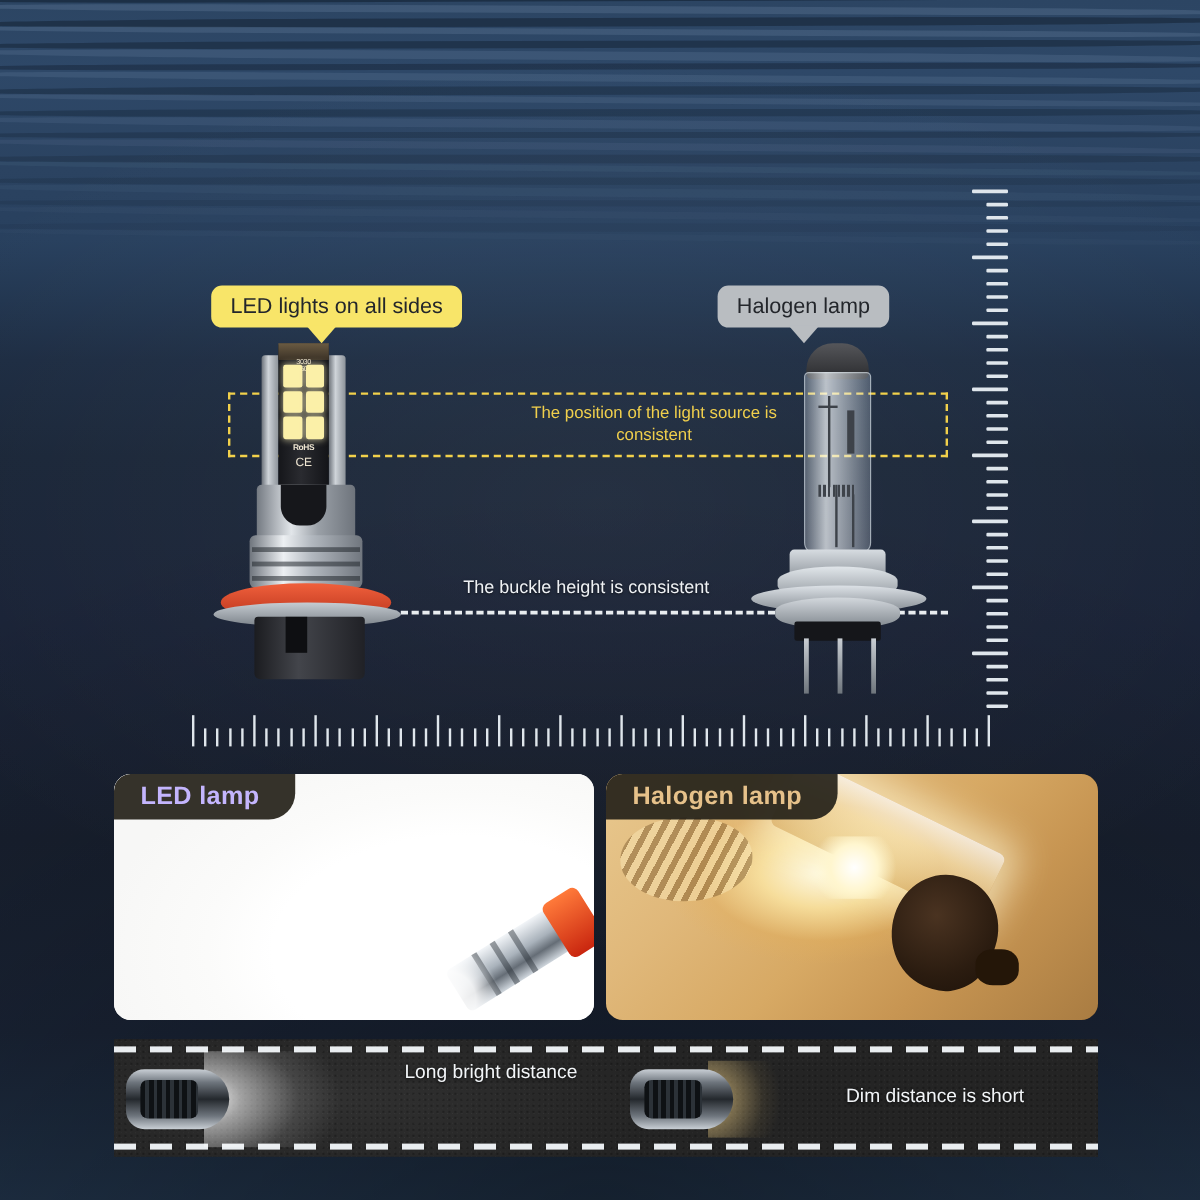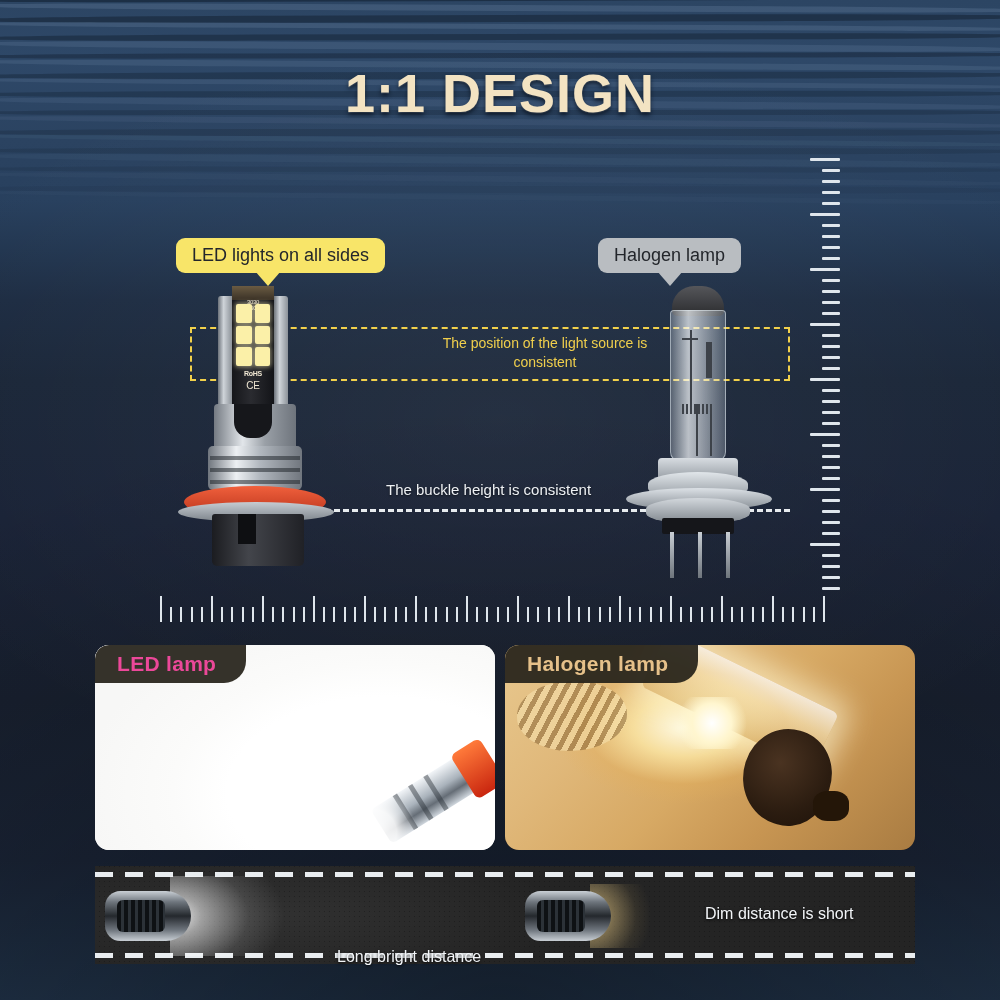--- a/index.html
+++ b/index.html
@@ -270,21 +270,21 @@
     filter:blur(.6px); opacity:.85;
   }
 
   .card-tab{
     position:absolute; left:0; top:0; height:38px; padding:0 30px 0 22px;
     display:flex; align-items:center;
     background:rgba(38,34,26,.93);
     border-radius:14px 0 22px 0;
     font-size:21px; font-weight:bold; letter-spacing:.3px;
   }
-  #tab-led{ color:#ec4899; }
+  #tab-led{ color:#c4b5fd; }
   #tab-hal{ color:#e6c18a; }
 
   
   #road{
     position:absolute; left:95px; top:866px; width:820px; height:98px;
     background:
       radial-gradient(60% 120% at 22% 50%, rgba(255,255,255,.06), rgba(0,0,0,0) 60%),
       #242424;
     overflow:hidden;
   }
@@ -317,21 +317,21 @@
     background:radial-gradient(62% 120% at 0% 50%, rgba(255,255,255,.98) 0%, rgba(255,255,255,.55) 22%, rgba(255,255,255,.12) 55%, rgba(255,255,255,0) 80%);
   }
   .beam-hal{
     left:590px; top:884px; width:120px; height:64px;
     background:radial-gradient(62% 120% at 0% 50%, rgba(255,236,170,.92) 0%, rgba(230,200,130,.45) 30%, rgba(200,170,100,.10) 62%, rgba(0,0,0,0) 82%);
   }
   .road-label{
     position:absolute; font-size:16px; color:#f2f5f8; white-space:nowrap;
     text-shadow:0 1px 3px rgba(0,0,0,.85);
   }
-  #label-led-dist{ left:337px; top:948px; }
+  #label-led-dist{ left:337px; top:885px; }
   #label-hal-dist{ left:705px; top:905px; }
 </style>
 </head>
 <body>
 
 <div id="stage">
 
   <div class="bg-base"></div>
   <div class="bg-stripes" id="stripes">
       <div class="stripe" style="top: 6px; height: 5px; transform: rotate(-0.2deg); opacity: 1;"></div>
@@ -352,21 +352,20 @@
       <div class="stripe l" style="top: 148px; height: 5px; transform: rotate(0.475deg); opacity: 0.375;"></div>
       <div class="stripe" style="top: 158px; height: 6px; transform: rotate(0.0399999deg); opacity: 0.333333;"></div>
       <div class="stripe l" style="top: 167px; height: 7px; transform: rotate(0.505deg); opacity: 0.291667;"></div>
       <div class="stripe" style="top: 177px; height: 5px; transform: rotate(0.07deg); opacity: 0.25;"></div>
       <div class="stripe l" style="top: 186px; height: 6px; transform: rotate(0.535deg); opacity: 0.208333;"></div>
       <div class="stripe" style="top: 196px; height: 7px; transform: rotate(0.0999999deg); opacity: 0.18;"></div>
       <div class="stripe l" style="top: 205px; height: 5px; transform: rotate(0.565deg); opacity: 0.18;"></div>
     </div>
   <div class="bg-vignette"></div>
 
-  <div class="title">1:1 DESIGN</div>
 
   <div class="callout" id="callout-led">
     <span>LED lights on all sides</span>
     <span class="tail"></span>
   </div>
   <div class="callout" id="callout-hal">
     <span>Halogen lamp</span>
     <span class="tail"></span>
   </div>
 

